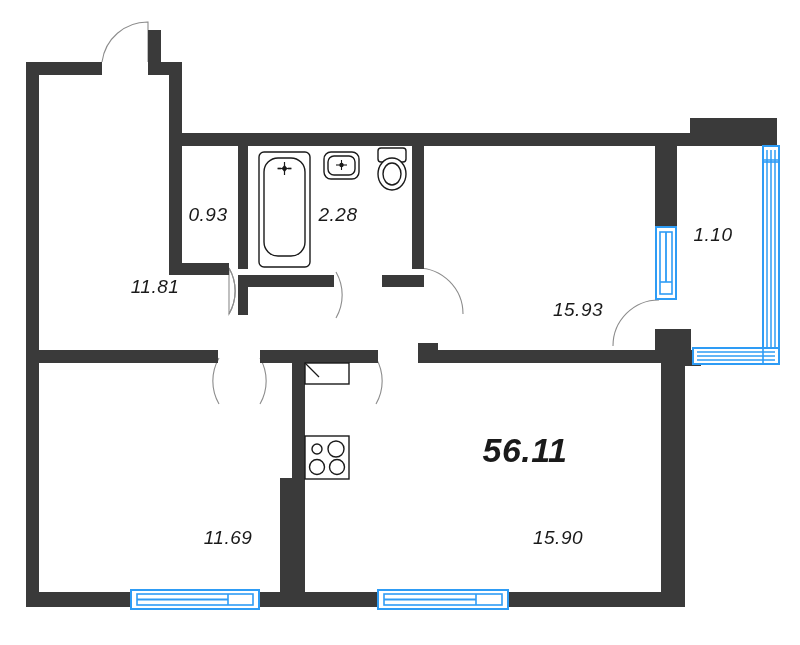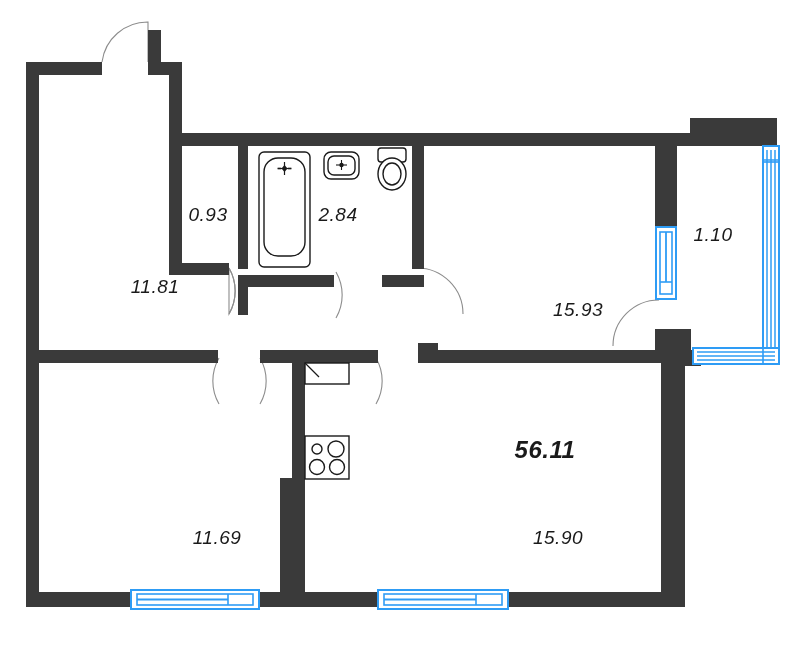--- a/index.html
+++ b/index.html
@@ -32,24 +32,23 @@
     color: #1a1a1a;
     white-space: nowrap;
     user-select: none;
   }
   .area-small {
     font-size: 19px;
     font-weight: 400;
     letter-spacing: 0.5px;
   }
   .area-total {
-    font-size: 24px;
+    font-size: 34px;
     font-weight: 700;
     letter-spacing: 0.5px;
-    margin-left: 20px;
   }
 </style>
 </head>
 <body>
 
 <div id="plan">
 
   <svg width="800" height="645" viewBox="0 0 800 645" xmlns="http://www.w3.org/2000/svg">
 
     <g fill="none" stroke="#8c8c8c" stroke-width="1.1">
@@ -214,25 +213,25 @@
       </g>
 
     </g>
 
   </svg>
 
   <div class="area-label area-small" style="left:140px; top:287px; transform:translate(-50%,-50%);margin-left:15px;">11.81</div>
 
   <div class="area-label area-small" style="left:208px; top:215px; transform:translate(-50%,-50%);">0.93</div>
 
-  <div class="area-label area-small" style="left:338px; top:215px; transform:translate(-50%,-50%);">2.84</div>
+  <div class="area-label area-small" style="left:338px; top:215px; transform:translate(-50%,-50%);">2.28</div>
 
   <div class="area-label area-small" style="left:578px; top:310px; transform:translate(-50%,-50%);">15.93</div>
 
   <div class="area-label area-small" style="left:713px; top:235px; transform:translate(-50%,-50%);text-align:center;">1.10</div>
 
-  <div class="area-label area-small" style="left:217px; top:538px; transform:translate(-50%,-50%);">11.69</div>
+  <div class="area-label area-small" style="left:228px; top:538px; transform:translate(-50%,-50%);">11.69</div>
 
   <div class="area-label area-small" style="left:558px; top:538px; transform:translate(-50%,-50%);">15.90</div>
 
   <div class="area-label area-total" style="left:525px; top:450px; transform:translate(-50%,-50%);">56.11</div>
 
 </div>
 
 </body></html>

